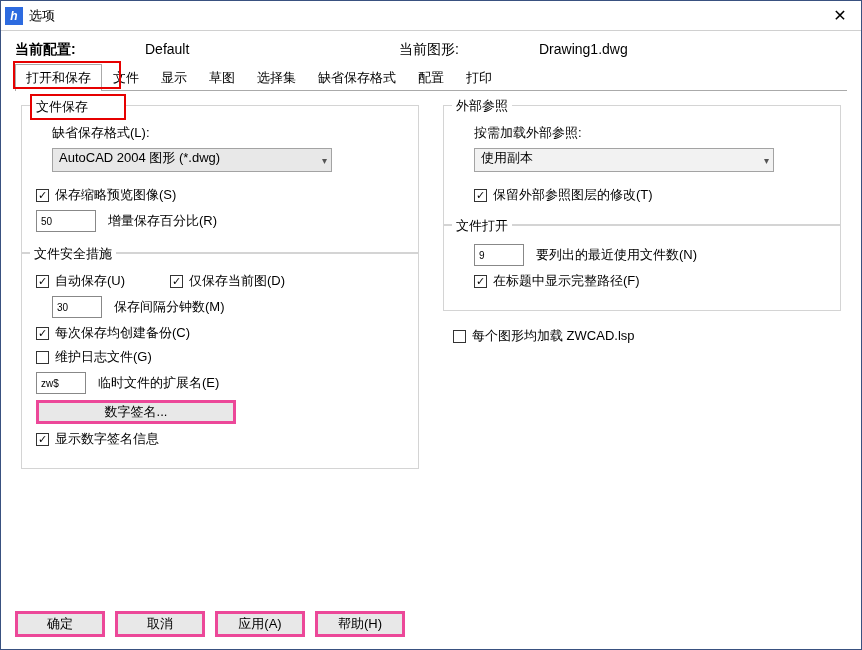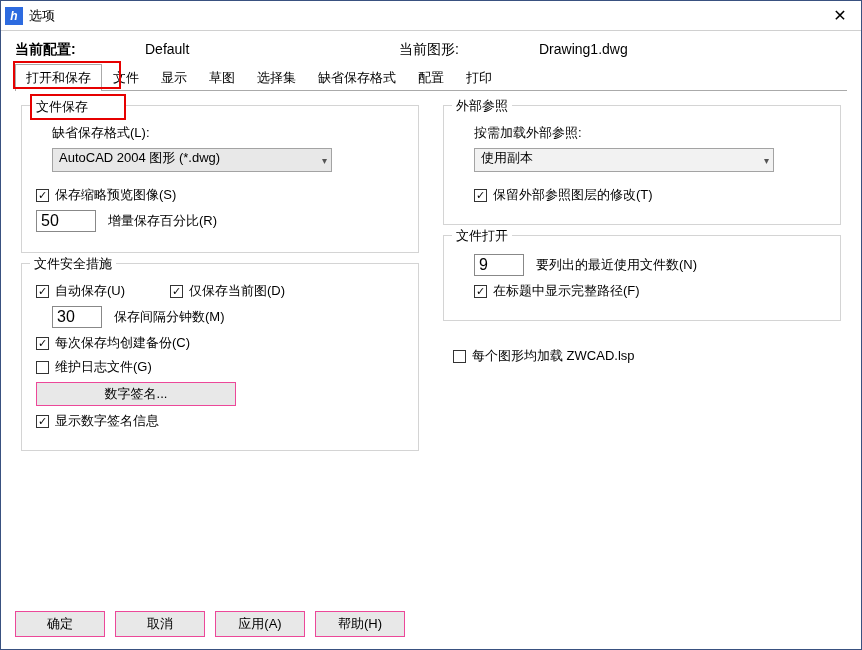--- a/index.html
+++ b/index.html
@@ -98,21 +98,20 @@
       border-top: 1px solid #aaa;
       flex: 1;
       padding: 14px 6px 6px 6px;
       display: flex;
       gap: 24px;
     }
     .col {
       width: 50%;
       display: flex;
       flex-direction: column;
-      gap: 10px;
     }
     .group {
       border: 1px solid #d4d4d4;
       padding: 12px 14px 14px 14px;
       position: relative;
     }
     .group-title {
       position: absolute;
       top: -9px;
       left: 8px;
@@ -165,28 +164,28 @@
       flex-shrink: 0;
     }
     .checkbox.checked::after {
       content: "✓";
       color: #000;
     }
     .textinput {
       border: 1px solid #888;
       height: 22px;
       padding: 0 4px;
-      font-size: 16px;
+      font-size: 10px;
       font-family: inherit;
     }
     .textinput.w60 { width: 60px; }
     .textinput.w50 { width: 50px; }
     .btn {
       height: 24px;
-      border: 1px solid #ec4899;
+      border: 3px solid #ec4899;
       background: #e8e8e8;
       cursor: pointer;
       font-size: 13px;
       font-family: inherit;
       padding: 0 8px;
     }
     .btn.wide { width: 200px; }
     .footer {
       display: flex;
       gap: 10px;
@@ -266,20 +265,25 @@
           </div>
           <div class="row">
             <span class="checkbox checked"></span>
             <span>每次保存均创建备份(C)</span>
           </div>
           <div class="row">
             <span class="checkbox"></span>
             <span>维护日志文件(G)</span>
           </div>
           <div class="row">
+            <input class="textinput w50" value="zw$" style="">
+            <span class="spacer"></span>
+            <span>临时文件的扩展名(E)</span>
+          </div>
+          <div class="row">
             <button class="btn wide">数字签名...</button>
           </div>
           <div class="row">
             <span class="checkbox checked"></span>
             <span>显示数字签名信息</span>
           </div>
         </div>
 
       </div>
 

